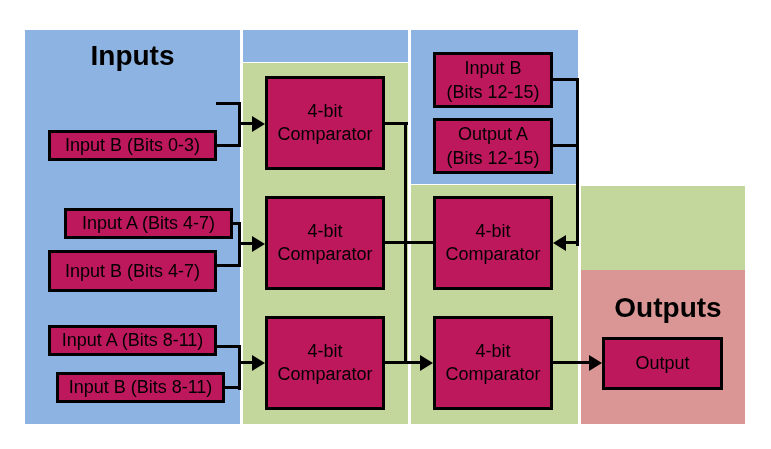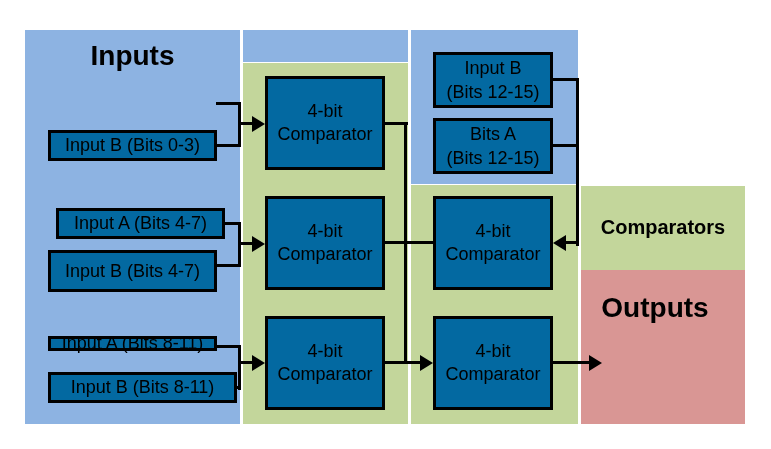--- a/index.html
+++ b/index.html
@@ -5,21 +5,21 @@
   html,body{margin:0;padding:0;background:#fff;}
   #canvas{
     position:relative;width:771px;height:449px;background:#ffffff;
     font-family:"Liberation Sans",sans-serif;color:#000;overflow:hidden;
   }
   .region{position:absolute;}
   .heading{position:absolute;text-align:center;font-weight:bold;color:#000;}
   .heading-lg{font-size:28px;line-height:30px;}
   .heading-sm{font-size:20px;line-height:22px;}
   .box{
-    position:absolute;background:#0369a1;border:3px solid #000;box-sizing:border-box;
+    position:absolute;background:#be185d;border:3px solid #000;box-sizing:border-box;
     display:flex;flex-direction:column;align-items:center;justify-content:center;
     text-align:center;font-size:18px;line-height:23px;
   }
   .h-line{position:absolute;height:3px;background:#000;}
   .v-line{position:absolute;width:3px;background:#000;}
   .arrow-r{position:absolute;width:0;height:0;
     border-top:8px solid transparent;border-bottom:8px solid transparent;
     border-left:13px solid #000;}
   .arrow-l{position:absolute;width:0;height:0;
     border-top:8px solid transparent;border-bottom:8px solid transparent;
@@ -32,22 +32,21 @@
 
   <div class="region" style="left: 25px; top: 30px; width: 215px; height: 394px; background-color: rgb(141, 179, 226);"></div>
   <div class="region" style="left: 243px; top: 30px; width: 165px; height: 32px; background-color: rgb(141, 179, 226);"></div>
   <div class="region" style="left: 243px; top: 63px; width: 165px; height: 361px; background-color: rgb(195, 214, 155);"></div>
   <div class="region" style="left: 411px; top: 30px; width: 167px; height: 154px; background-color: rgb(141, 179, 226);"></div>
   <div class="region" style="left: 411px; top: 185px; width: 167px; height: 239px; background-color: rgb(195, 214, 155);"></div>
   <div class="region" style="left: 581px; top: 186px; width: 164px; height: 84px; background-color: rgb(195, 214, 155);"></div>
   <div class="region" style="left: 581px; top: 270px; width: 164px; height: 154px; background-color: rgb(217, 150, 148);"></div>
 
   <div class="heading heading-lg" style="left:25px;top:41px;width:215px">Inputs</div>
-  <div class="heading heading-sm" style="left:581px;top:216px;width:164px">Comparators</div>
-  <div class="heading heading-lg" style="left:581px;top:293px;width:148px">Outputs</div>
+  <div class="heading heading-lg" style="left:594px;top:293px;width:148px">Outputs</div>
 
   <div class="h-line" style="left:216px;top:102px;width:24px"></div>
   <div class="h-line" style="left:216px;top:144px;width:24px"></div>
   <div class="v-line" style="left:238px;top:102px;height:45px"></div>
   <div class="h-line" style="left:238px;top:122px;width:16px"></div>
   <div class="arrow-r" style="left:252px;top:116px"></div>
 
   <div class="h-line" style="left:216px;top:222px;width:24px"></div>
   <div class="h-line" style="left:216px;top:264px;width:24px"></div>
   <div class="v-line" style="left:238px;top:222px;height:45px"></div>
@@ -71,39 +70,39 @@
   <div class="v-line" style="left:576px;top:78px;height:168px"></div>
   <div class="h-line" style="left:562px;top:241px;width:17px"></div>
   <div class="arrow-l" style="left:553px;top:235px"></div>
 
   <div class="h-line" style="left:552px;top:361px;width:39px"></div>
   <div class="arrow-r" style="left:589px;top:355px"></div>
 
   <div class="box" style="left:48px;top:130px;width:169px;height:31px">
     <span>Input B (Bits 0-3)</span>
   </div>
-  <div class="box" style="left:56px;top:208px;width:169px;height:31px">
+  <div class="box" style="left:64px;top:208px;width:169px;height:31px">
     <span>Input A (Bits 4-7)</span>
   </div>
   <div class="box" style="left:48px;top:250px;width:169px;height:42px">
     <span>Input B (Bits 4-7)</span>
   </div>
-  <div class="box" style="left:48px;top:336px;width:169px;height:15px">
+  <div class="box" style="left:48px;top:325px;width:169px;height:31px">
     <span>Input A (Bits 8-11)</span>
   </div>
-  <div class="box" style="left:48px;top:372px;width:189px;height:31px">
+  <div class="box" style="left:56px;top:372px;width:169px;height:31px">
     <span>Input B (Bits 8-11)</span>
   </div>
 
   <div class="box" style="left:433px;top:52px;width:120px;height:56px;line-height:24px">
     <div>Input B</div>
     <div>(Bits 12-15)</div>
   </div>
   <div class="box" style="left:433px;top:118px;width:120px;height:56px;line-height:24px">
-    <div>Bits A</div>
+    <div>Output A</div>
     <div>(Bits 12-15)</div>
   </div>
 
   <div class="box" style="left:265px;top:76px;width:120px;height:94px">
     <div>4-bit</div>
     <div>Comparator</div>
   </div>
   <div class="box" style="left:265px;top:196px;width:120px;height:94px">
     <div>4-bit</div>
     <div>Comparator</div>
@@ -114,14 +113,17 @@
   </div>
   <div class="box" style="left:433px;top:196px;width:120px;height:94px">
     <div>4-bit</div>
     <div>Comparator</div>
   </div>
   <div class="box" style="left:433px;top:316px;width:120px;height:94px">
     <div>4-bit</div>
     <div>Comparator</div>
   </div>
 
+  <div class="box" style="left:602px;top:337px;width:121px;height:53px">
+    <span>Output</span>
+  </div>
 
 </div>
 
 </body></html>

